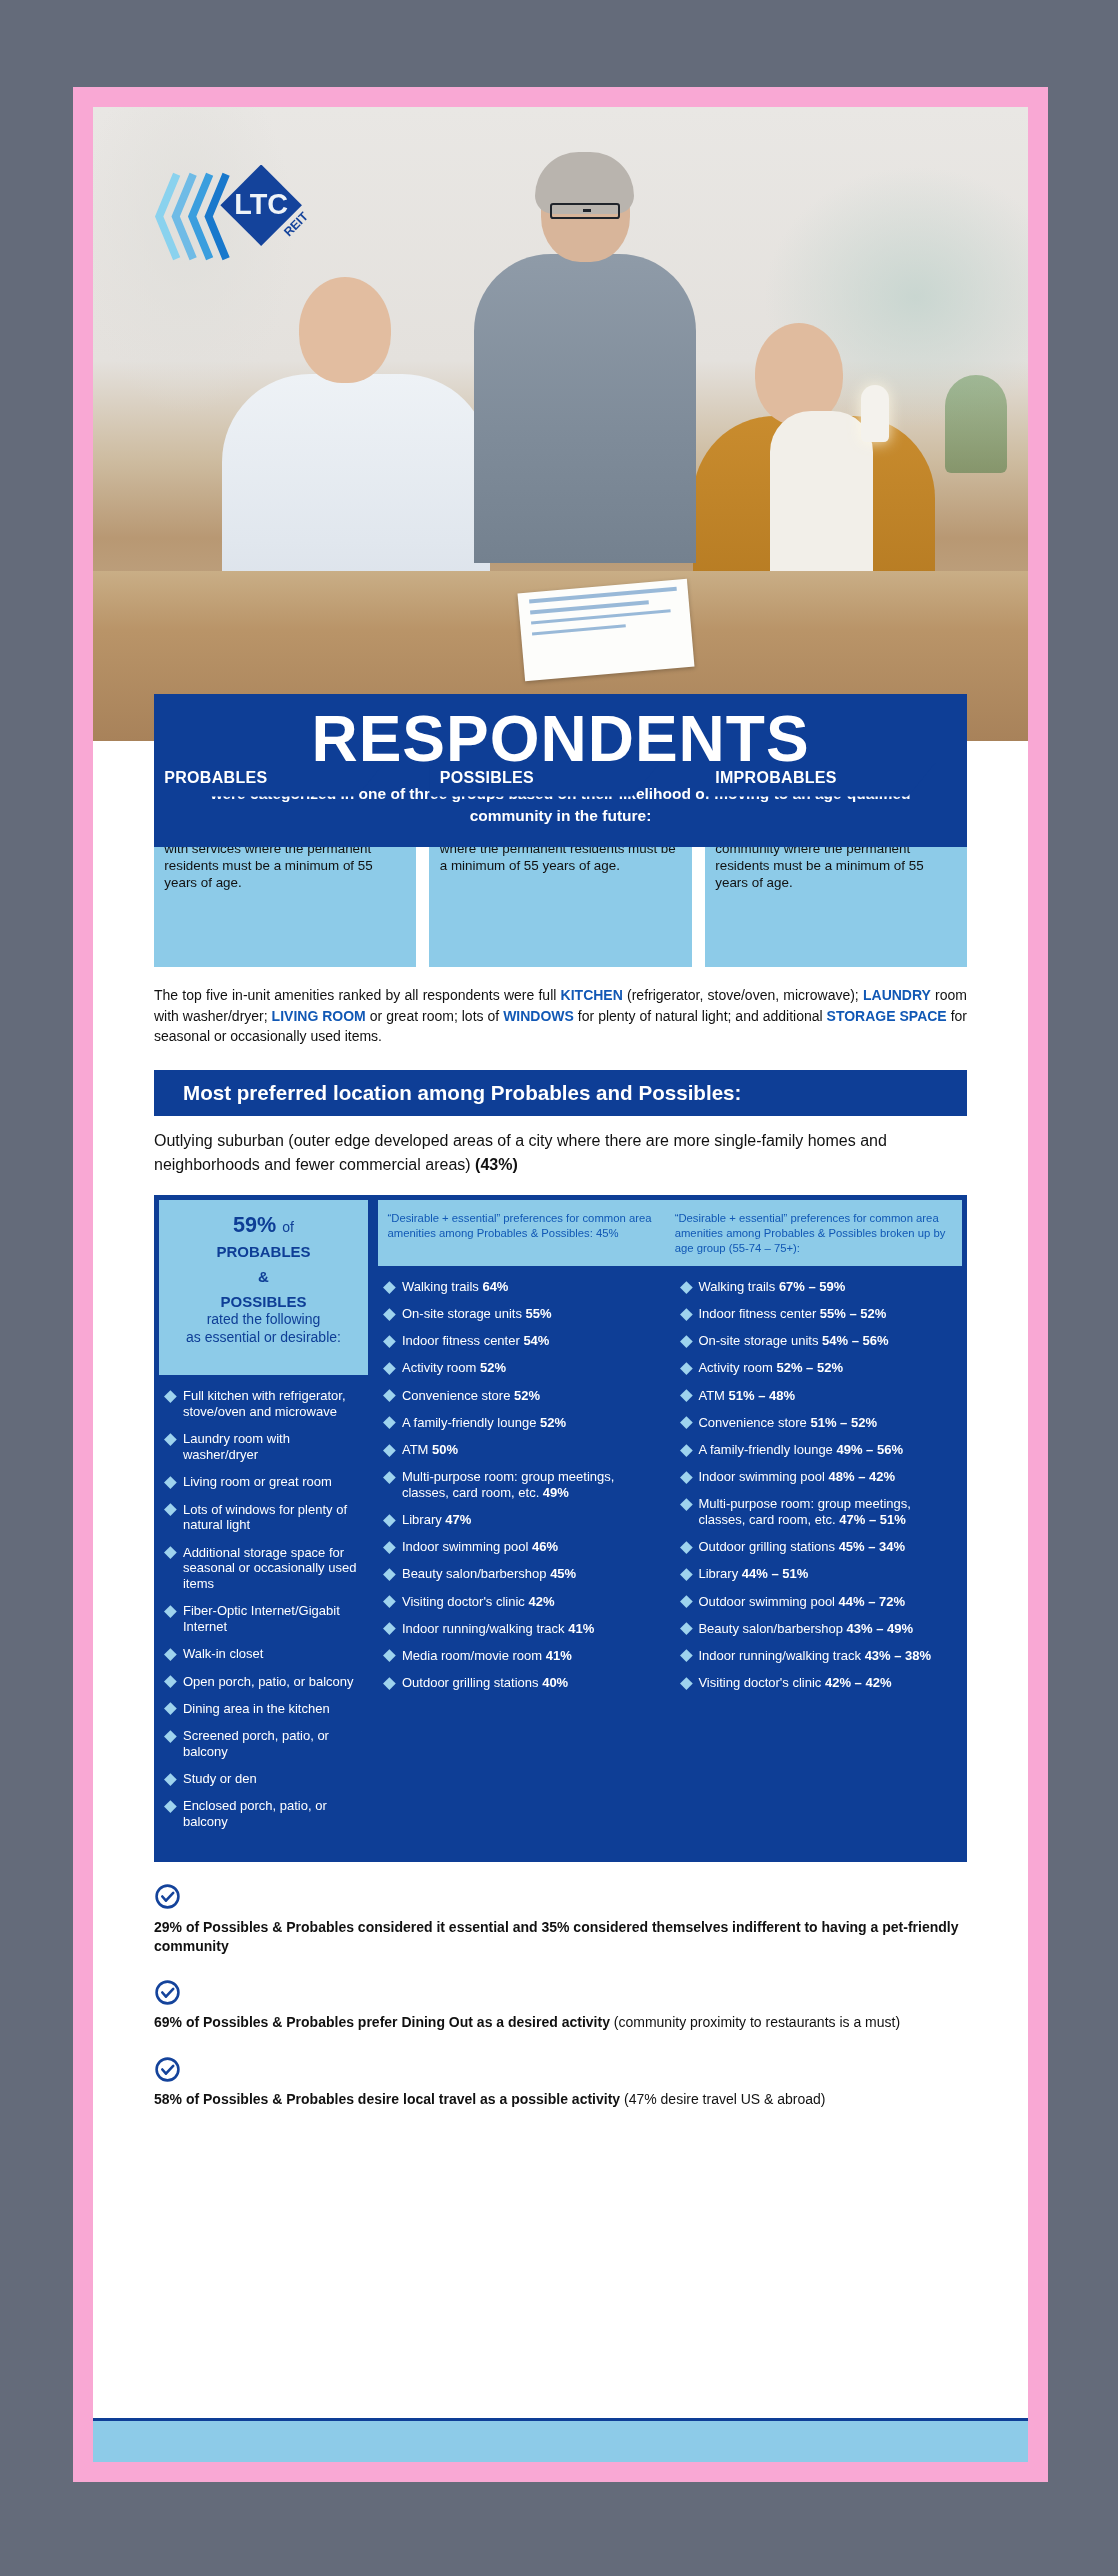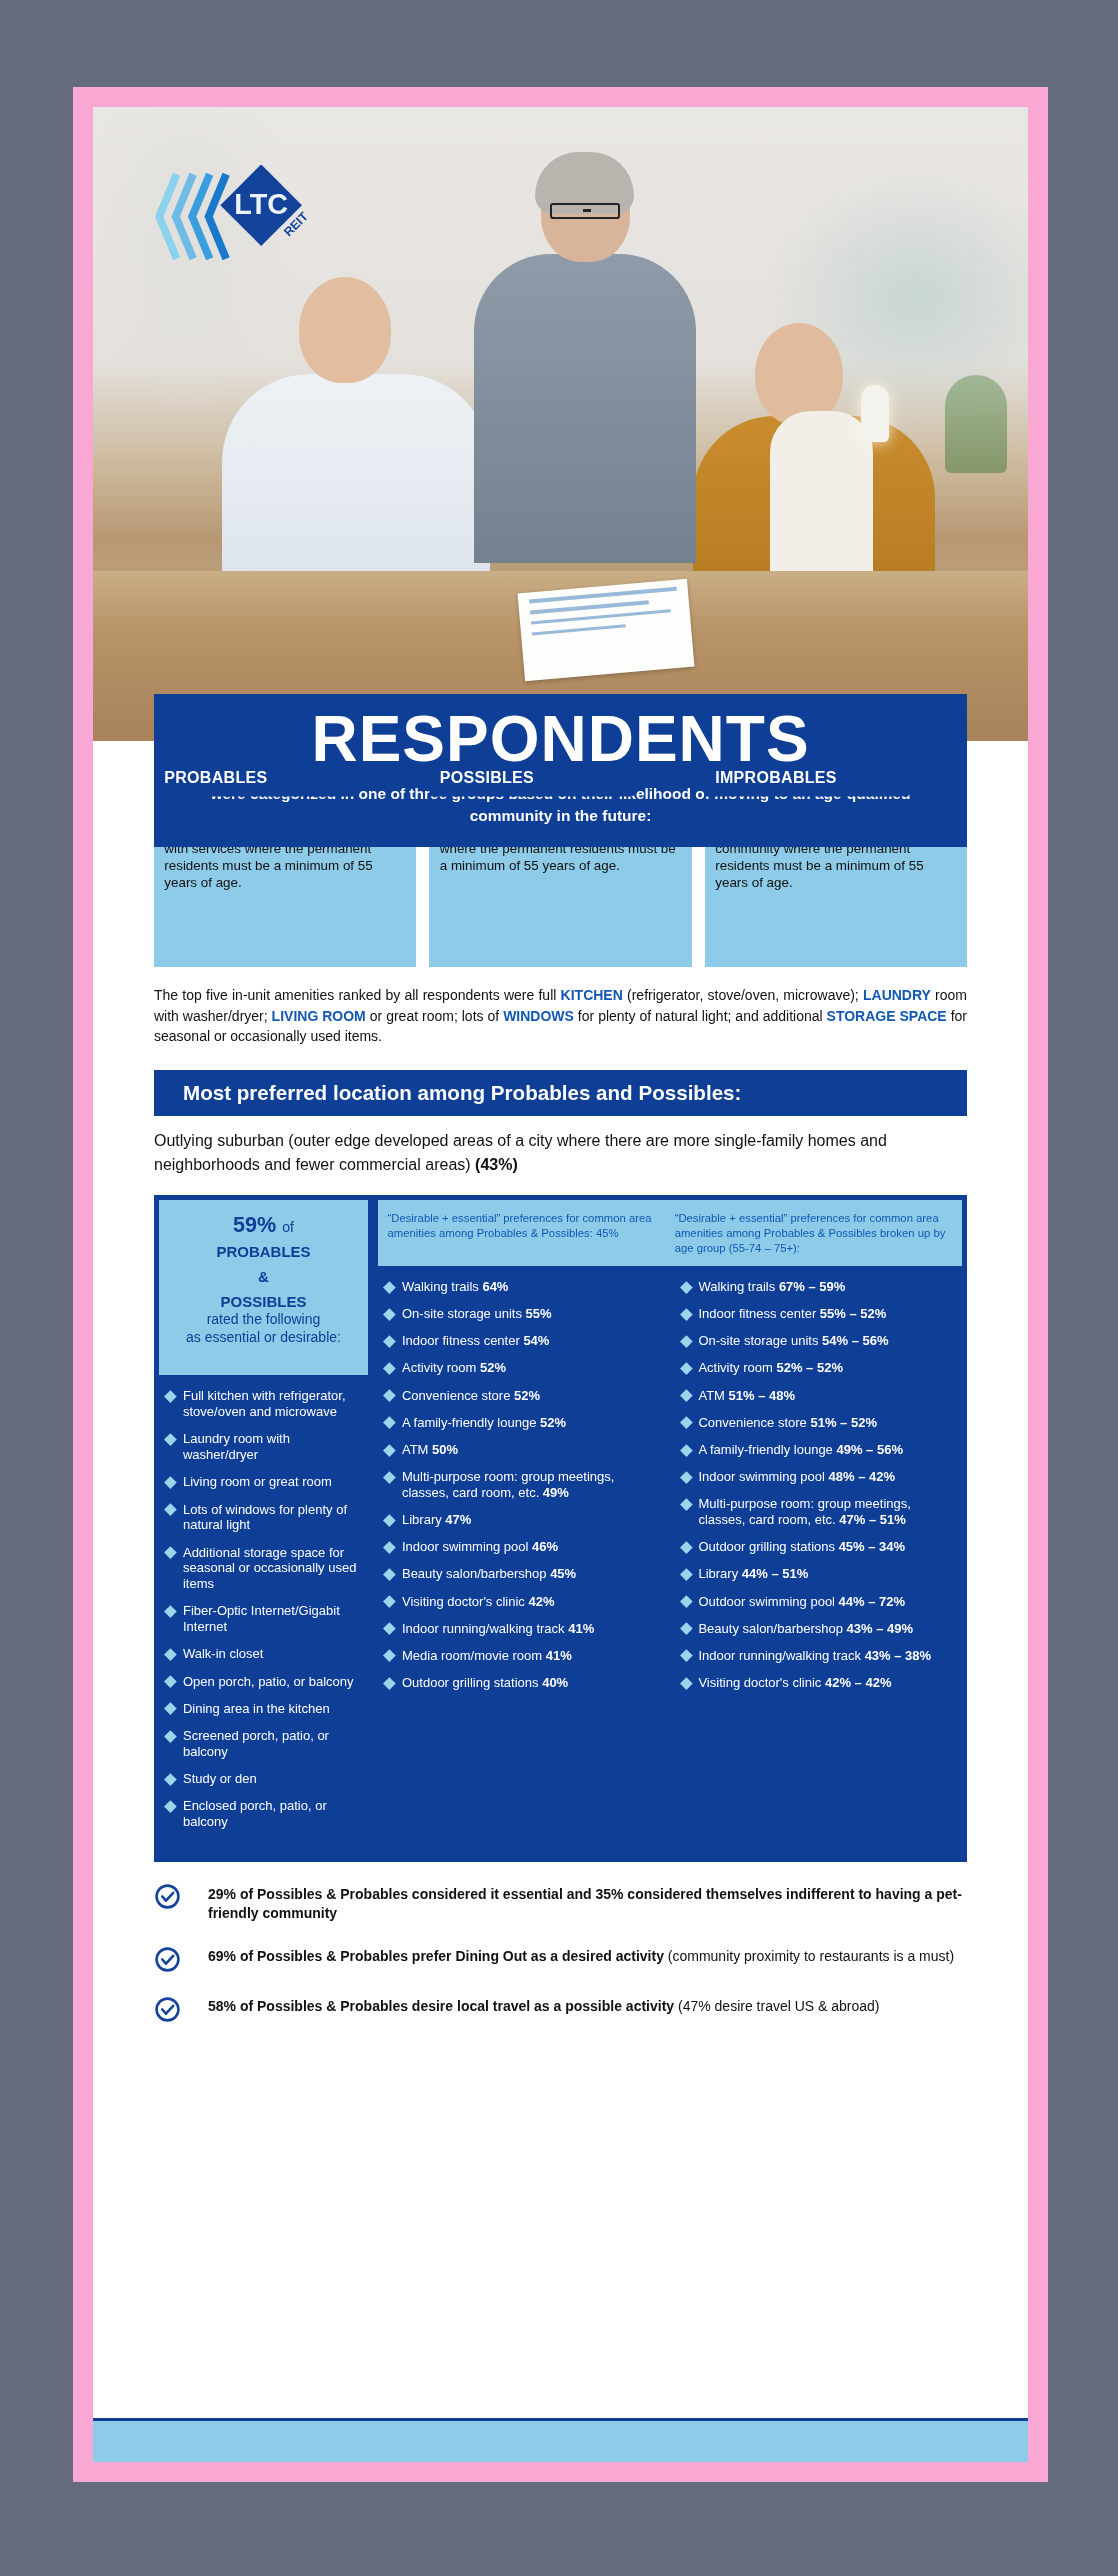--- a/index.html
+++ b/index.html
@@ -153,21 +153,21 @@
     content:""; position:absolute; left:2.1px; top:3.6px; width:8.8px; height:8.8px;
     background:#9ed3ee; transform:rotate(45deg);
   }
   ul.bl li b { font-weight:700; }
 
   .twolists { display:flex; gap:9.3px; }
   .twolists > div { flex:1; }
 
   
   .checks { padding:20.6px 61px 0; }
-  .chk { display:flex; gap:27px; margin-bottom:21.6px; align-items:flex-start; }
+  .chk { display:flex; gap:5px; margin-bottom:21.6px; align-items:flex-start;flex-direction:column; }
   .chk .ring { flex:0 0 auto; margin-top:1px; }
   .chk .ring svg { display:block; }
   .chk .ct { font-size:14px; line-height:1.40; color:#111; padding-top:2.1px; }
   .chk .ct b { font-weight:700; }
 
   .footer-band { position:absolute; left:0; right:0; bottom:0; height:44px; background:#8dcbe8; border-top:3.1px solid #0e3e96;}
 </style>
 </head>
 <body>
 

